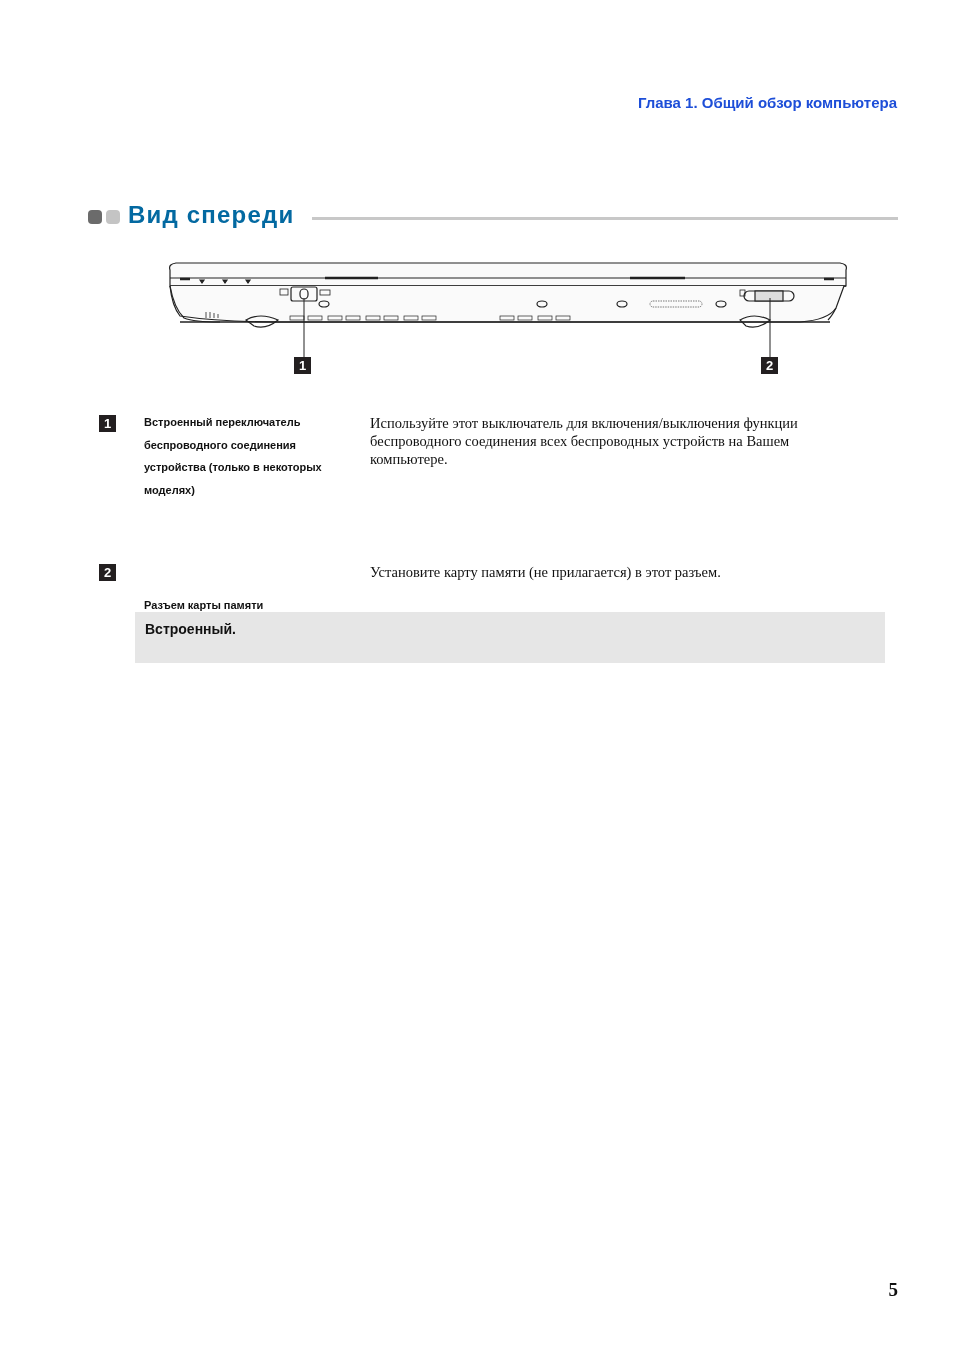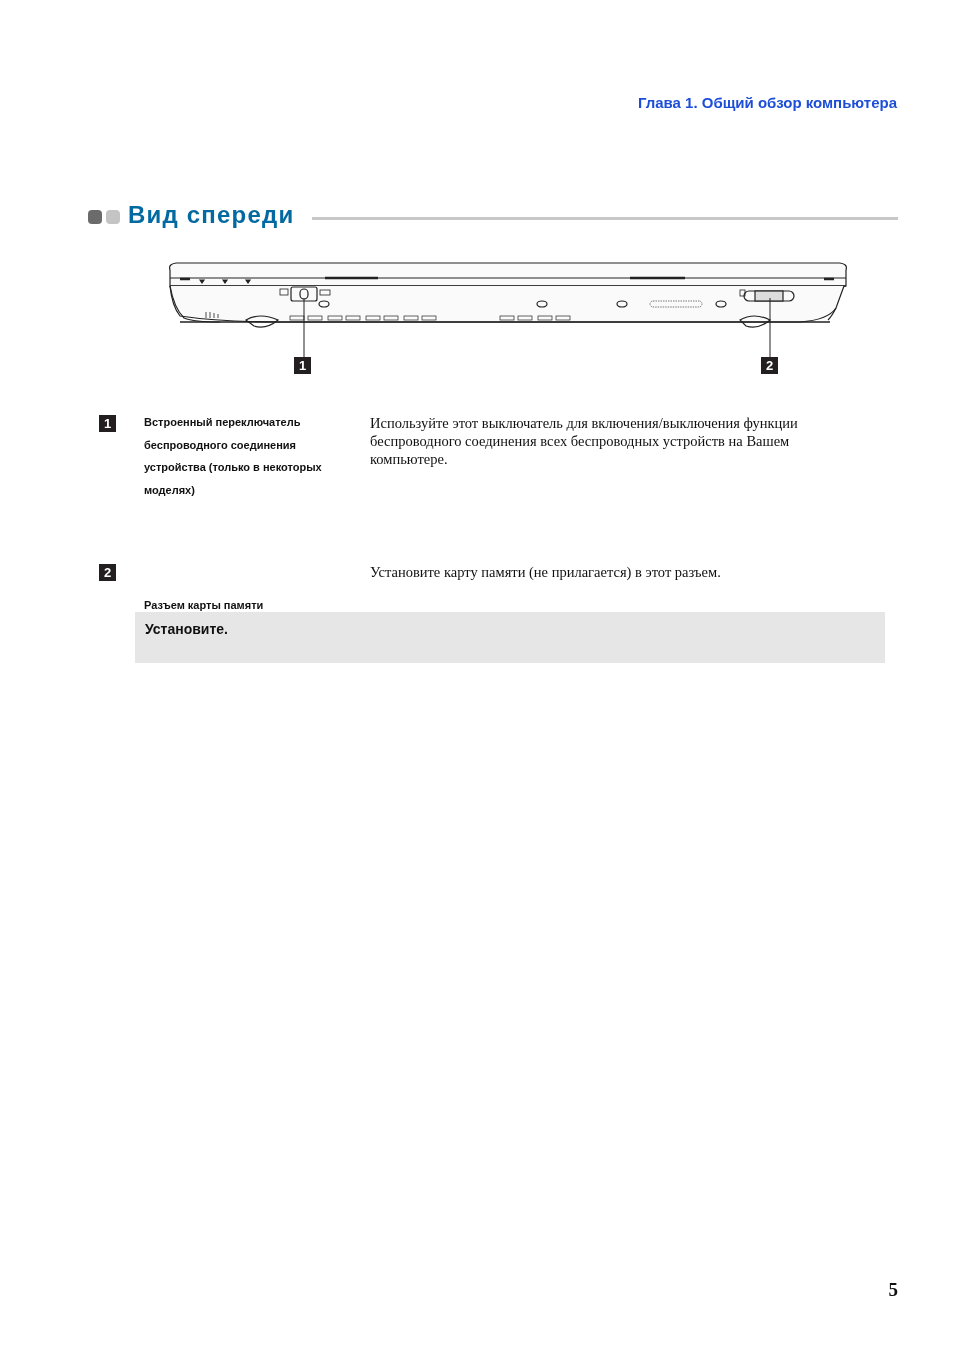--- a/index.html
+++ b/index.html
@@ -138,16 +138,16 @@
   <div class="desc">Используйте этот выключатель для включения/выключения функции беспроводного соединения всех беспроводных устройств на Вашем компьютере.</div>
 </div>
 
 <div class="item" style="top:560px;">
   <div class="callout num">2</div>
   <div class="term" style="width:160px;margin-top:34px;">Разъем карты памяти</div>
   <div class="desc">Установите карту памяти (не прилагается) в этот разъем.</div>
 </div>
 
 <div class="note">
-  <span class="note-label">Установите.</span>
+  <span class="note-label">Встроенный.</span>
 </div>
 
 <div class="page-number">5</div>
 
 </body></html>

